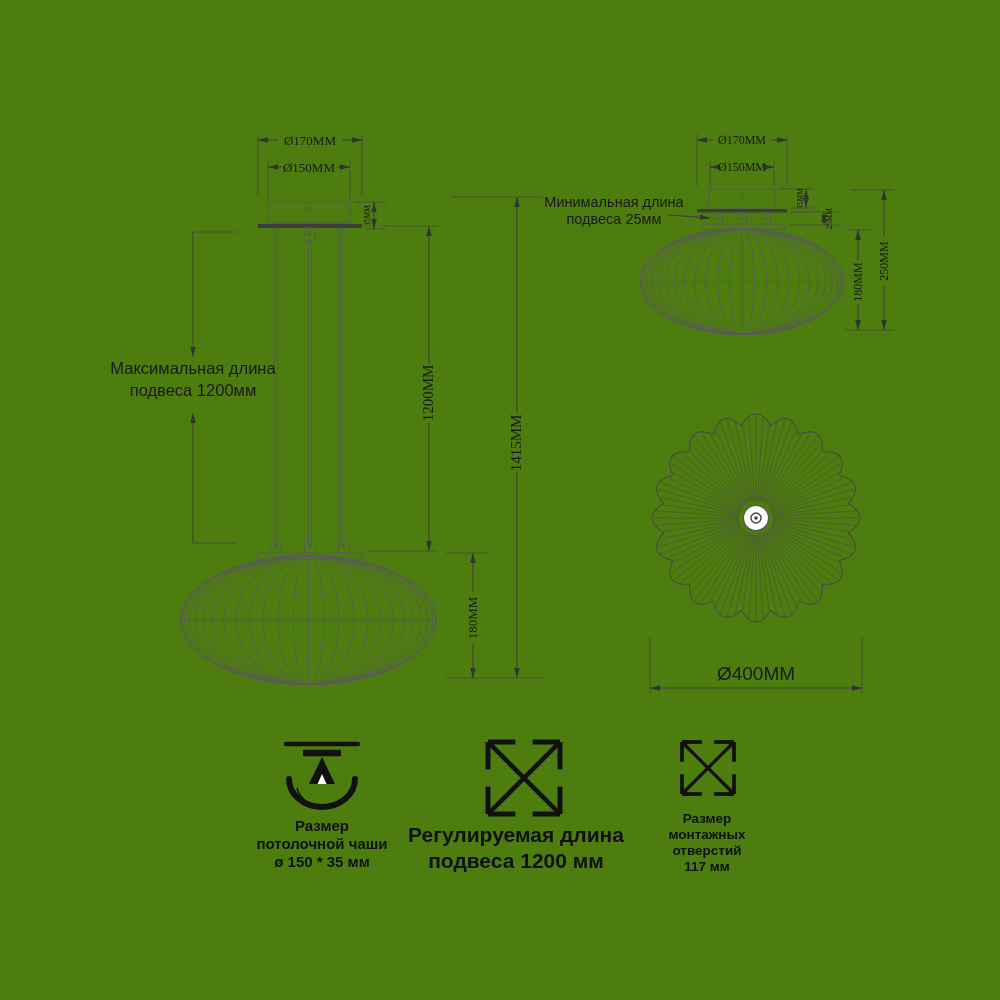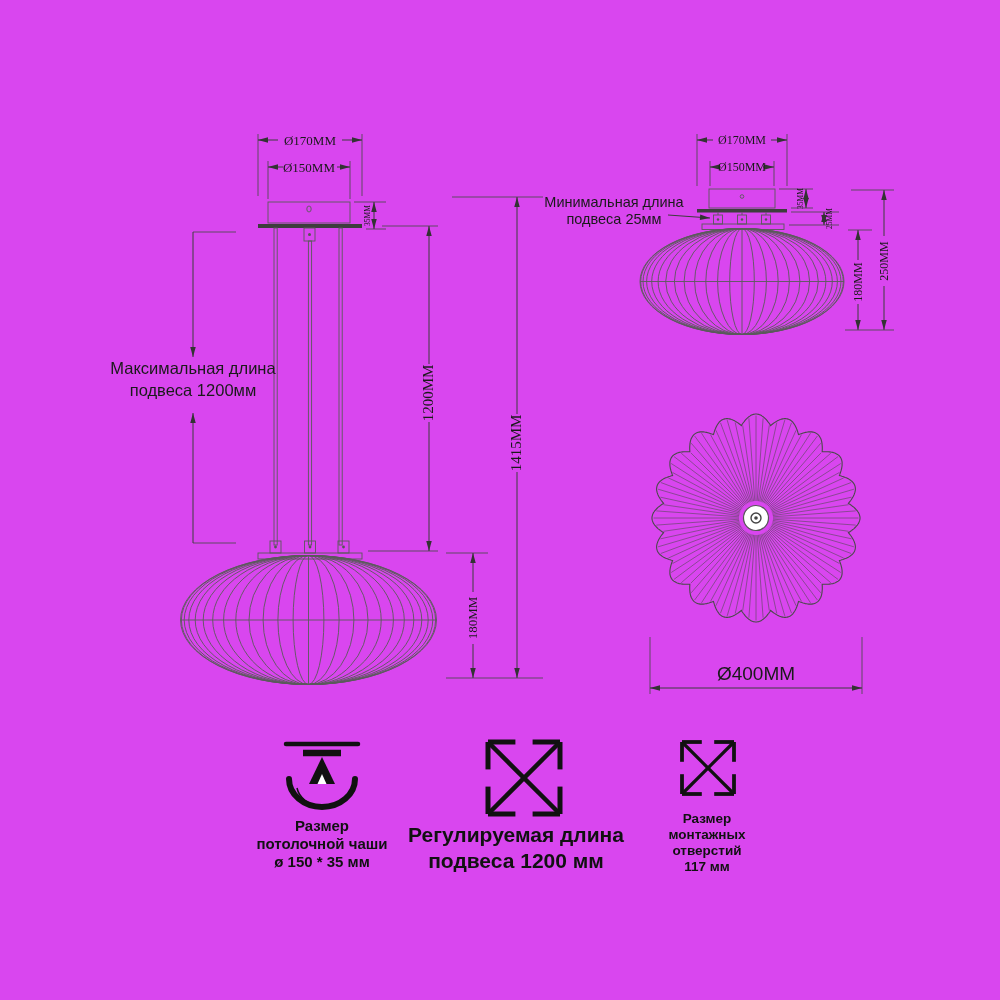--- a/index.html
+++ b/index.html
@@ -1,16 +1,16 @@
 <!DOCTYPE html>
 <html><head>
 <meta charset="utf-8">
 <style>
   html,body{margin:0;padding:0;background:#fff;}
-  .canvas{position:relative;width:1000px;height:1000px;background:#d946ef;overflow:hidden;
+  .canvas{position:relative;width:1000px;height:1000px;background:#4d7c0f;overflow:hidden;
           font-family:"Liberation Sans",sans-serif;}
   svg text{fill:#1a1a1a;}
   .thin{stroke:#5a5a5a;stroke-width:0.9;fill:none;}
   .ribs ellipse,.ribs line{stroke:#5a5a5a;stroke-width:0.9;fill:none;}
   .flower path,.flower line{stroke:#4a4a4a;fill:none;}
   .ext{stroke:#4a4a4a;stroke-width:0.85;fill:none;}
   .dimline{stroke:#3c3c3c;stroke-width:1;fill:none;}
   .dimtxt{font-family:"Liberation Serif",serif;font-size:13px;text-anchor:middle;}
   .dimtxt-sm{font-family:"Liberation Serif",serif;font-size:12px;text-anchor:middle;}
   .dimtxt-rot{font-family:"Liberation Serif",serif;font-size:15px;text-anchor:middle;}

